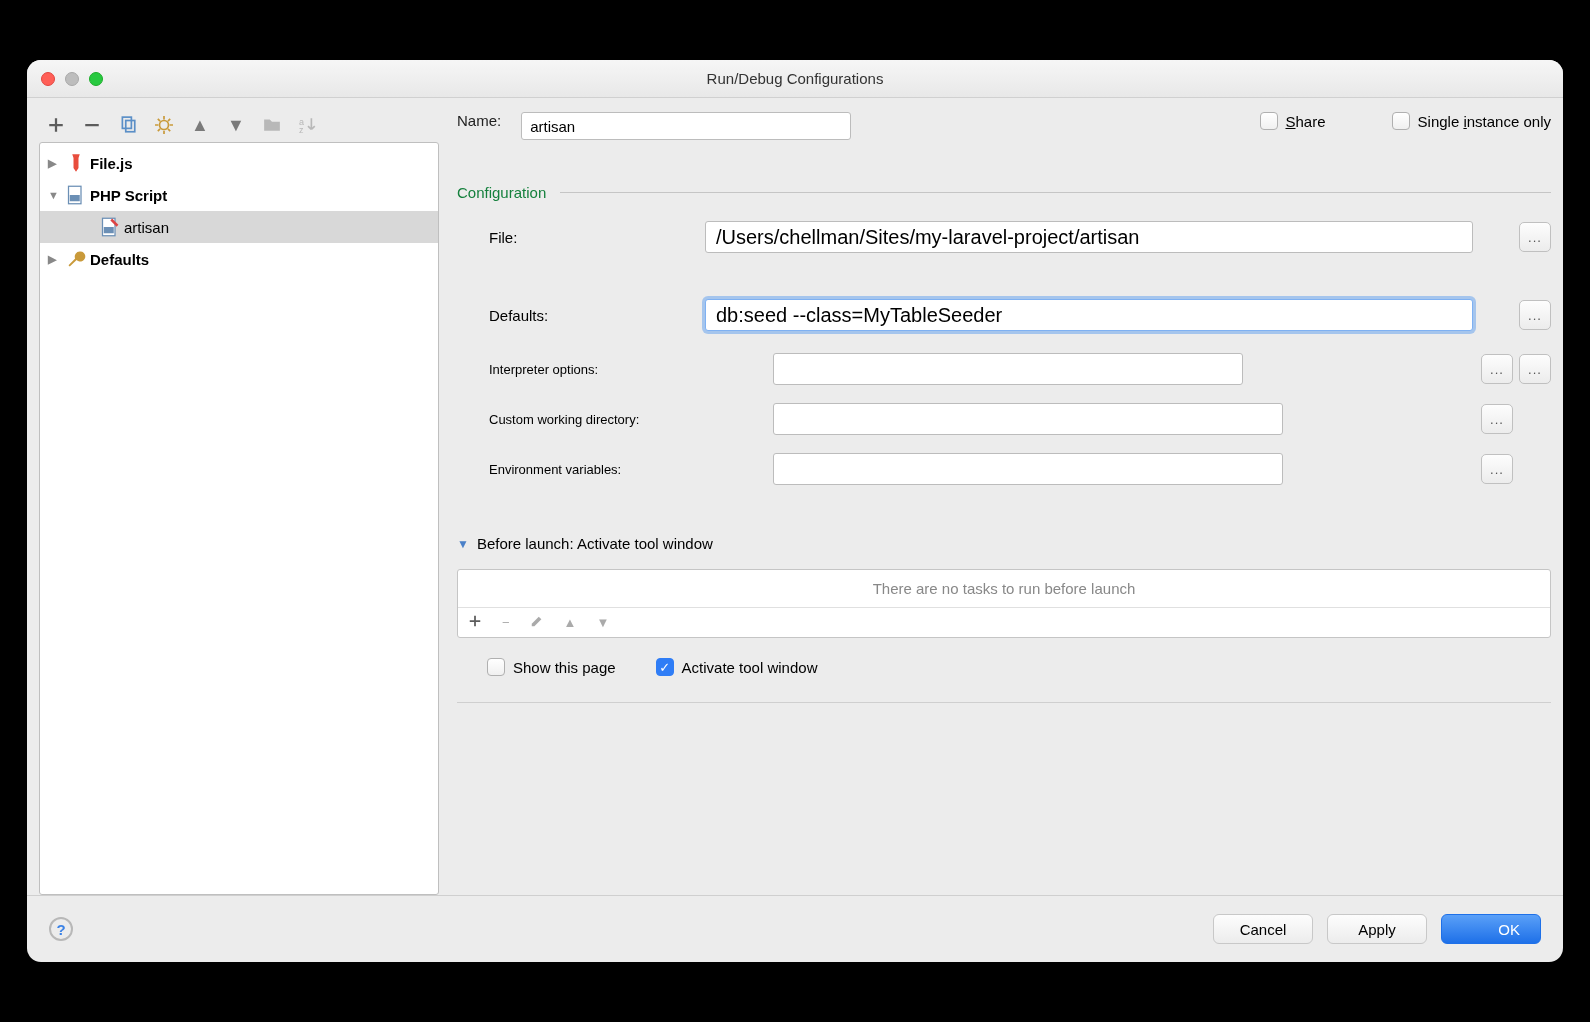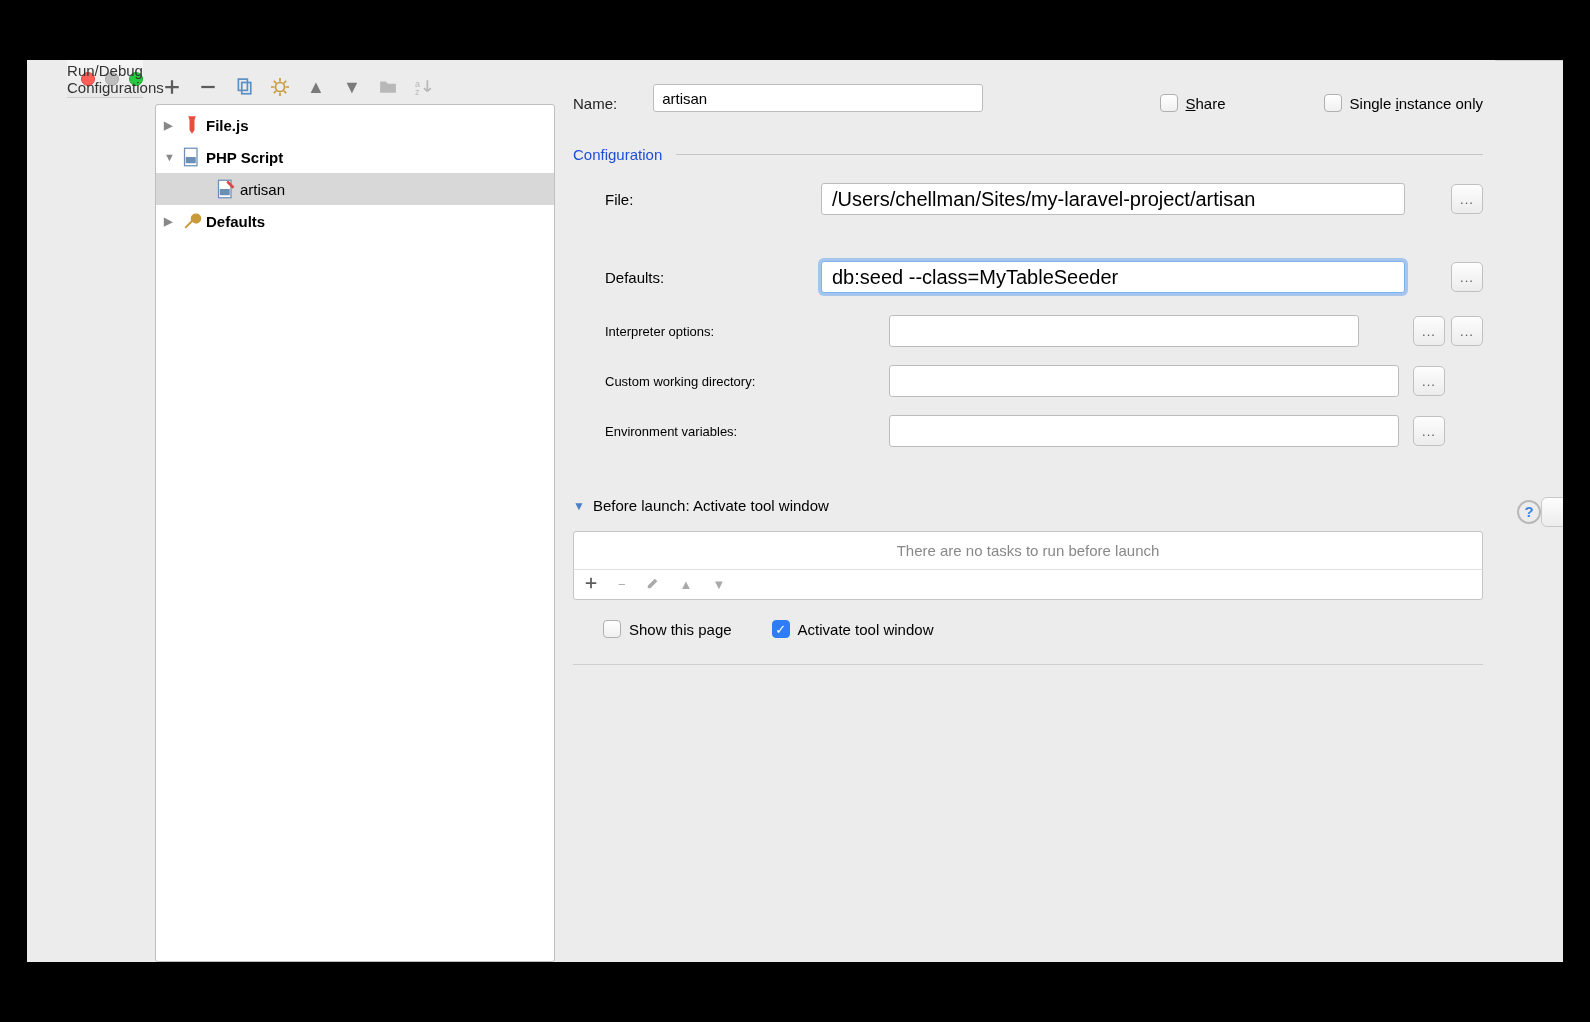--- a/index.html
+++ b/index.html
@@ -10,26 +10,25 @@
       display: flex;
       align-items: center;
       justify-content: center;
       width: 1590px;
       height: 1022px;
     }
     .window {
       width: 1536px;
       height: 902px;
       background: #ececec;
-      border-radius: 0;
+      border-radius: 14px;
       overflow: hidden;
       display: flex;
-      flex-direction: row;
+      flex-direction: column;
       box-shadow: 0 20px 60px rgba(0,0,0,0.5);
-      padding-left: 40px;
     }
     .titlebar {
       height: 38px;
       background: linear-gradient(#f6f6f6, #e8e8e8);
       border-bottom: 1px solid #d0d0d0;
       display: flex;
       align-items: center;
       position: relative;
     }
     .traffic-lights {
@@ -104,22 +103,22 @@
     .indent-1 { padding-left: 8px; }
     .indent-2 { padding-left: 60px; }
     .main {
       flex: 1;
       padding: 4px 0 0 18px;
       display: flex;
       flex-direction: column;
     }
     .namerow {
       display: flex;
-      align-items: flex-end;
-      gap: 36px;
+      align-items: flex-start;
+      gap: 20px;
       height: 38px;
     }
     .namerow label {
       font-size: 15px;
       color: #222;
     }
     .namerow input[type=text] {
       width: 330px;
       height: 28px;
       padding: 2px 8px;
@@ -147,21 +146,21 @@
       color: #fff;
       font-size: 13px;
     }
     .underline { text-decoration: underline; text-decoration-thickness: 1px; }
     .section-head {
       display: flex;
       align-items: center;
       gap: 14px;
       margin-top: 34px;
       font-size: 15px;
-      color: #1d4ed8;
+      color: #15803d;
     }
     .section-head .line {
       flex: 1;
       height: 1px;
       background: #c5c5c5;
     }
     .formgrid {
       margin-top: 20px;
       padding-left: 32px;
       display: grid;

